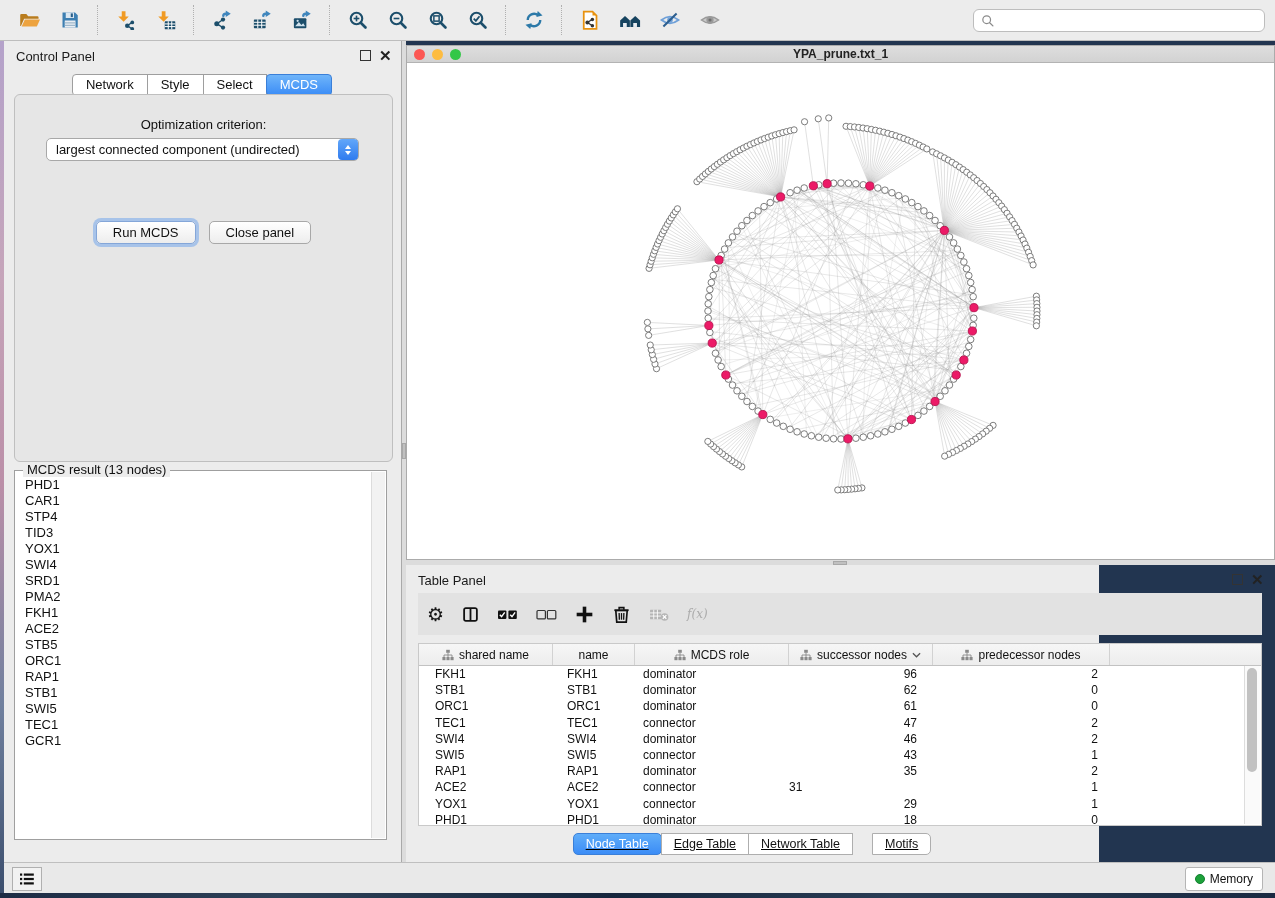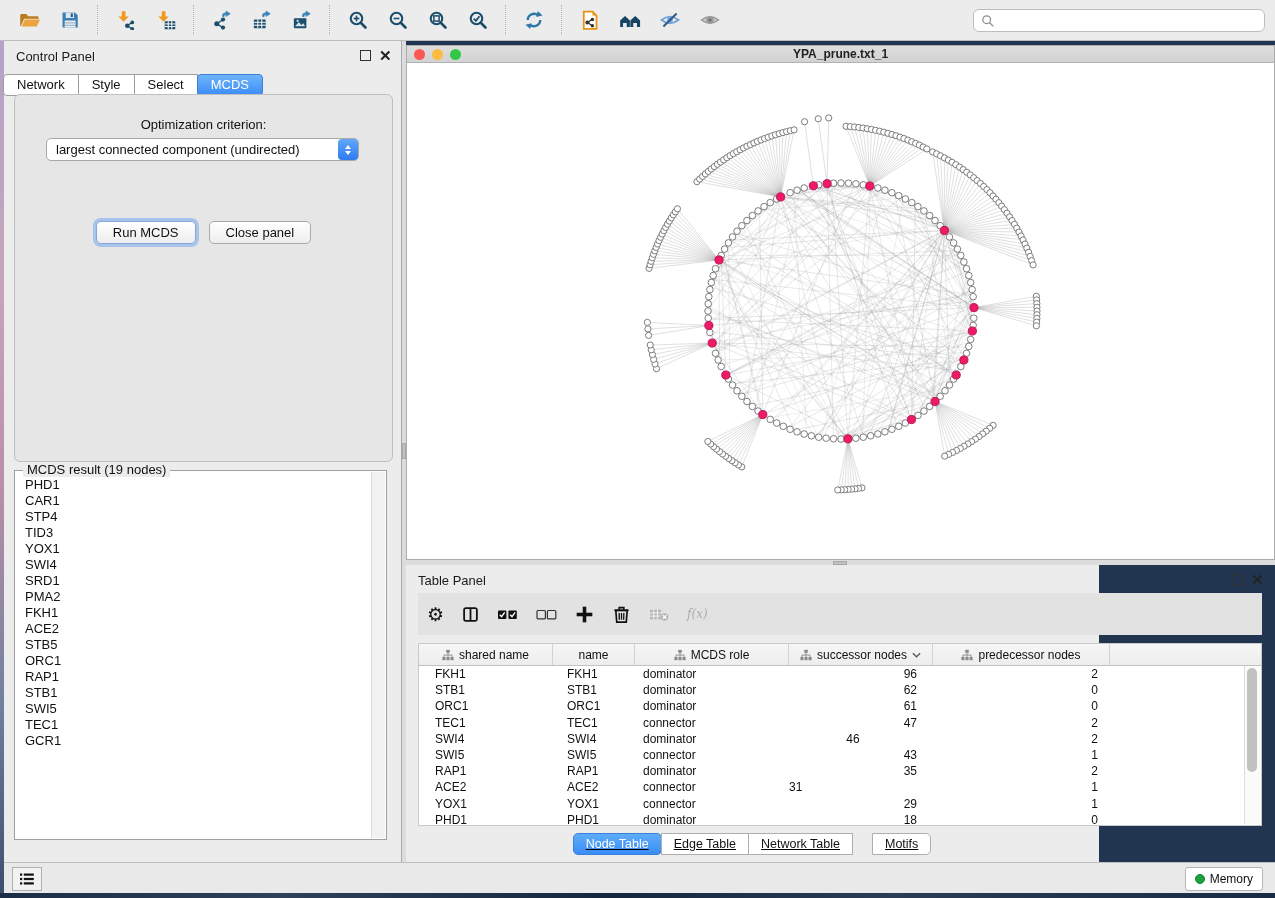--- a/index.html
+++ b/index.html
@@ -19,21 +19,21 @@
     border:1px solid #bdbdbd;border-radius:6px;display:flex;align-items:center;box-sizing:border-box;}
   .searchbox svg{width:14px;height:14px;margin-left:7px;}
   .searchbox input{border:none;outline:none;background:transparent;flex:1;font-size:12px;padding:0 6px;font-family:"Liberation Sans",sans-serif;}
   
   .cpanel{position:absolute;left:4px;top:41px;width:398px;height:821px;background:#ececec;
     border-right:1px solid #a9a9a9;box-sizing:border-box;}
   .panel-title{position:absolute;left:12px;top:8px;font-size:13px;color:#1a1a1a;}
   .panel-ctrl{position:absolute;top:9px;display:flex;align-items:center;gap:8px;}
   .float-ic{width:9px;height:9px;border:1.4px solid #333;display:inline-block;}
   .close-ic{font-size:15px;font-weight:bold;color:#222;line-height:9px;}
-  .cp-tabs{position:absolute;left:0;top:33px;width:100%;display:flex;}
+  .cp-tabs{position:absolute;left:0;top:33px;width:100%;display:flex;justify-content:center;}
   .tab{border:1px solid #9e9e9e;background:#fff;color:#111;font-size:13px;padding:2px 13px;margin-left:-1px;line-height:16px;}
   .tab.first{border-radius:4px 0 0 4px;}
   .tab.last{border-radius:0 4px 4px 0;}
   .tab.active{background:linear-gradient(180deg,#6fb5fa,#3b8cf6);color:#fff;border:1px solid #3a7fd8;border-radius:4px;}
   .cp-box{position:absolute;left:10px;top:53px;width:377px;height:366px;background:#e6e6e6;
     border:1px solid #bfbfbf;border-radius:6px;}
   .opt-label{position:absolute;left:0;top:22px;width:100%;text-align:center;font-size:13px;color:#111;}
   .dropdown{position:absolute;left:31px;top:43px;width:313px;height:23px;background:#fff;border:1px solid #a8a8a8;
     border-radius:5px;display:flex;align-items:center;box-sizing:border-box;}
   .dropdown .dd-text{flex:1;font-size:13px;padding-left:9px;color:#111;white-space:nowrap;}
@@ -282,21 +282,21 @@
             <span class="arr-up"></span>
             <span class="arr-dn"></span>
           </span>
       </div>
       <div class="btn-row">
         <button class="btn focused">Run MCDS</button>
         <button class="btn">Close panel</button>
       </div>
     </div>
     <div class="mcds-group">
-      <span class="mcds-legend">MCDS result (19 nodes)</span>
+      <span class="mcds-legend">MCDS result (13 nodes)</span>
       <div class="mcds-list" id="mcds-list">
           <div class="mcds-item">PHD1</div>
           <div class="mcds-item">CAR1</div>
           <div class="mcds-item">STP4</div>
           <div class="mcds-item">TID3</div>
           <div class="mcds-item">YOX1</div>
           <div class="mcds-item">SWI4</div>
           <div class="mcds-item">SRD1</div>
           <div class="mcds-item">PMA2</div>
           <div class="mcds-item">FKH1</div>
@@ -1132,21 +1132,21 @@
             <div class="td" style="width: 134px; padding-left: 16px;">TEC1</div>
             <div class="td" style="width: 82px; padding-left: 14px;">TEC1</div>
             <div class="td" style="width: 154px; padding-left: 8px;">connector</div>
             <div class="td" style="width: 144px; text-align: right; padding-right: 16px;">47</div>
             <div class="td" style="width: 177px; text-align: right; padding-right: 12px;">2</div>
           </div>
           <div class="tr">
             <div class="td" style="width: 134px; padding-left: 16px;">SWI4</div>
             <div class="td" style="width: 82px; padding-left: 14px;">SWI4</div>
             <div class="td" style="width: 154px; padding-left: 8px;">dominator</div>
-            <div class="td" style="width: 144px; text-align: center; padding-right: 16px;">46</div>
+            <div class="td" style="width: 144px; text-align: right; padding-right: 16px;">46</div>
             <div class="td" style="width: 177px; text-align: right; padding-right: 12px;">2</div>
           </div>
           <div class="tr">
             <div class="td" style="width: 134px; padding-left: 16px;">SWI5</div>
             <div class="td" style="width: 82px; padding-left: 14px;">SWI5</div>
             <div class="td" style="width: 154px; padding-left: 8px;">connector</div>
             <div class="td" style="width: 144px; text-align: right; padding-right: 16px;">43</div>
             <div class="td" style="width: 177px; text-align: right; padding-right: 12px;">1</div>
           </div>
           <div class="tr">

